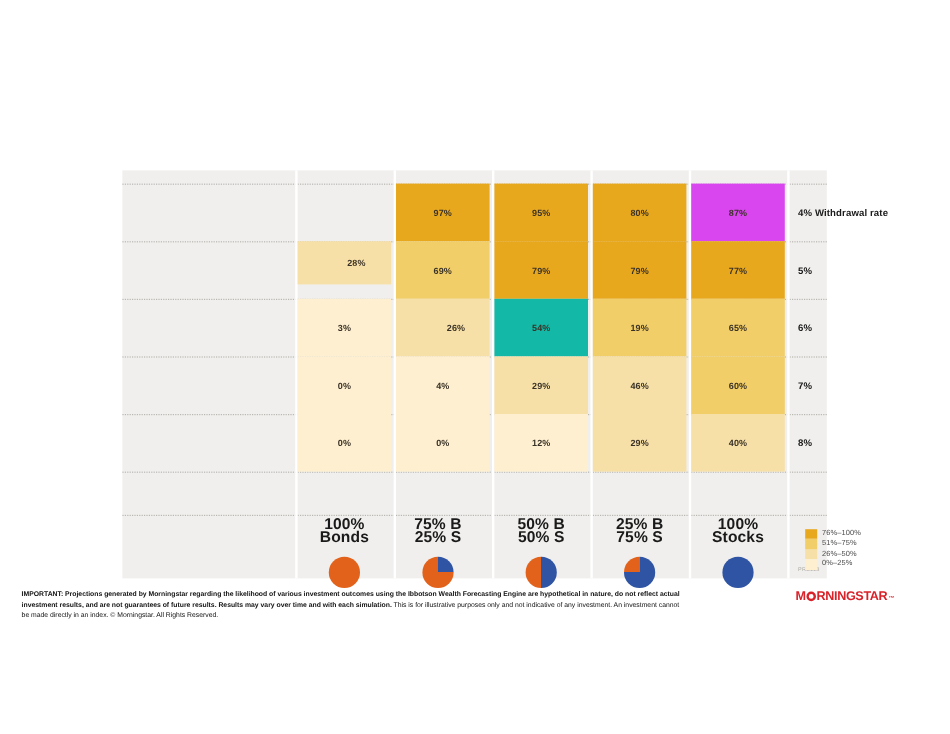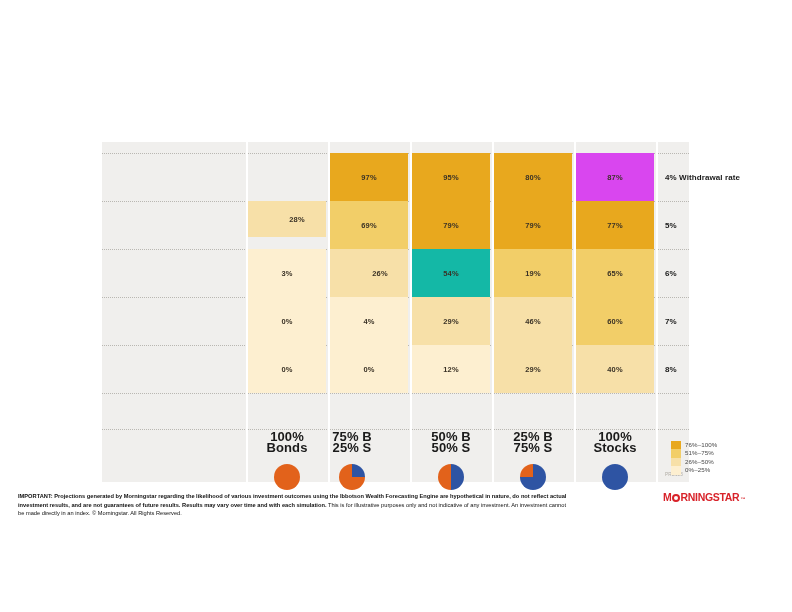--- a/index.html
+++ b/index.html
@@ -279,21 +279,21 @@
     <div class="row-label" style="top: 11px;">4% Withdrawal rate</div>
     <div class="row-label" style="top: 59px;">5%</div>
     <div class="row-label" style="top: 107px;">6%</div>
     <div class="row-label" style="top: 155px;">7%</div>
     <div class="row-label" style="top: 203px;">8%</div>
     <div class="alloc-col" style="left: 145px;">
       <div class="alloc-label">100%</div>
       <div class="alloc-label">Bonds</div>
       <div class="pie" style="background: rgb(226, 98, 27);"></div>
     </div>
-    <div class="alloc-col" style="left: 210px;">
+    <div class="alloc-col" style="left: 223px;">
       <div class="alloc-label">75% B</div>
       <div class="alloc-label">25% S</div>
       <div class="pie" style="background: conic-gradient(rgb(46, 84, 163) 0deg, rgb(46, 84, 163) 90deg, rgb(226, 98, 27) 90deg, rgb(226, 98, 27) 360deg);"></div>
     </div>
     <div class="alloc-col" style="left: 309px;">
       <div class="alloc-label">50% B</div>
       <div class="alloc-label">50% S</div>
       <div class="pie" style="background: conic-gradient(rgb(46, 84, 163) 0deg, rgb(46, 84, 163) 180deg, rgb(226, 98, 27) 180deg, rgb(226, 98, 27) 360deg);"></div>
     </div>
     <div class="alloc-col" style="left: 391px;">

